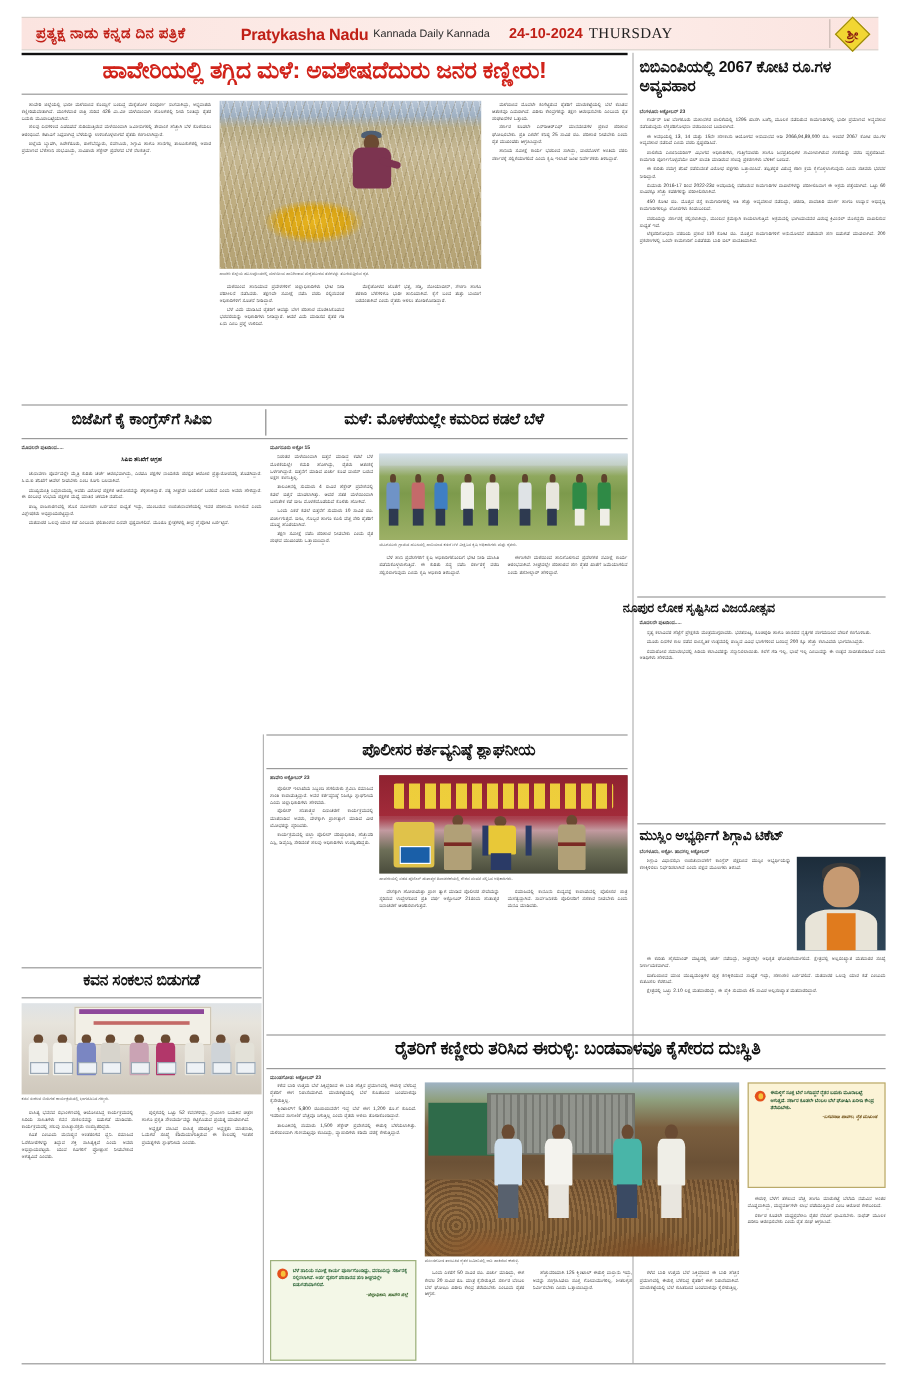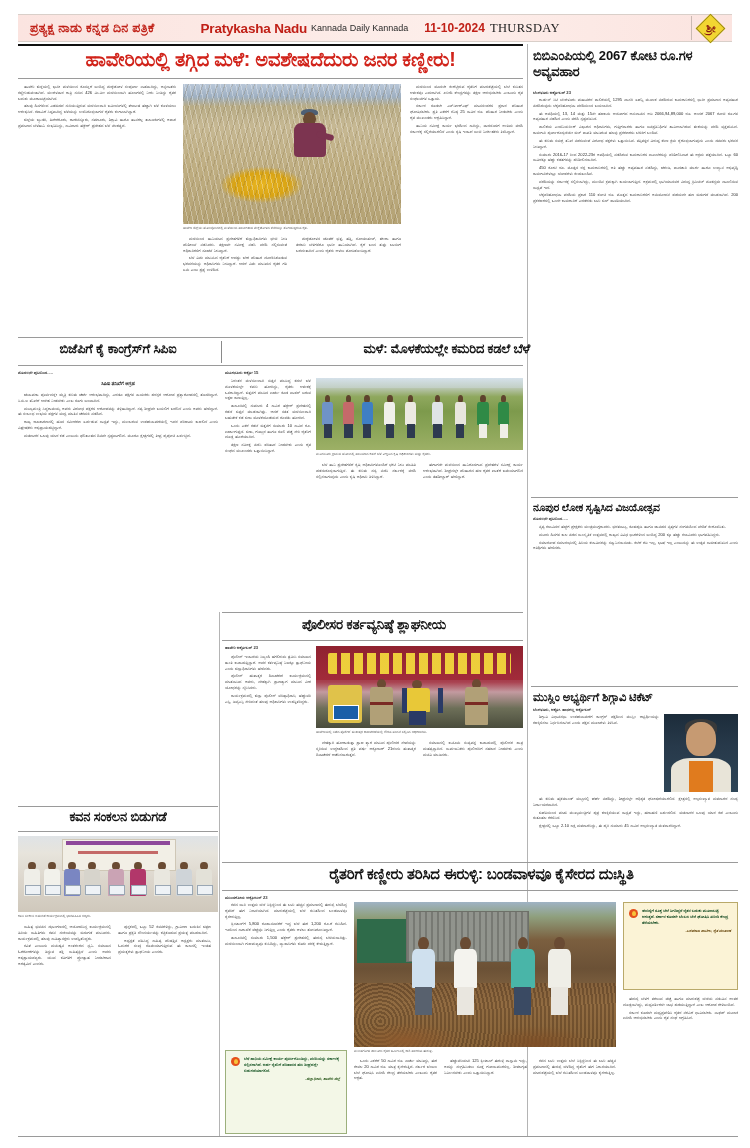--- a/index.html
+++ b/index.html
@@ -160,21 +160,21 @@
   }
   .hl-sep{position:absolute;background:#8a8a8a;width:1px;}
 </style>
 </head>
 <body>
 
 <div class="masthead">
   <div class="mh-kn">ಪ್ರತ್ಯಕ್ಷ ನಾಡು ಕನ್ನಡ ದಿನ ಪತ್ರಿಕೆ</div>
   <div class="mh-brand">Pratykasha Nadu</div>
   <div class="mh-sub">Kannada Daily Kannada</div>
-  <div class="mh-date2">11-10-2024</div>
+  <div class="mh-date2">24-10-2024</div>
   <div class="mh-day">THURSDAY</div>
   <div class="mh-logo">
     <div class="mh-diamond">
       <span>ಶ್ರೀ</span>
     </div>
   </div>
 </div>
 
 <div class="rule" style="left:18px;top:44px;width:505px;height:2px;background:#111;"></div>
 <div class="hl red" style="left:18px;top:49px;width:505px;font-size:19.5px;text-align:center;">ಹಾವೇರಿಯಲ್ಲಿ ತಗ್ಗಿದ ಮಳೆ: ಅವಶೇಷದೆದುರು ಜನರ ಕಣ್ಣೀರು!</div>
@@ -218,21 +218,21 @@
     <p>ಈ ಅವಧಿಯಲ್ಲಿ 13, 14 ಮತ್ತು 15ನೇ ಹಣಕಾಸು ಆಯೋಗದ ಅನುದಾನದ ಅಡಿ 2066,94,89,000 ರೂ. ಅಂದರೆ 2067 ಕೋಟಿ ರೂ.ಗಳ ಅವ್ಯವಹಾರ ನಡೆದಿದೆ ಎಂದು ವರದಿ ಸ್ಪಷ್ಟಪಡಿಸಿದೆ.</p>
     <p>ಪಾಲಿಕೆಯ ಎಂಜಿನಿಯರಿಂಗ್ ವಿಭಾಗದ ಅಧಿಕಾರಿಗಳು, ಗುತ್ತಿಗೆದಾರರು ಹಾಗೂ ಜನಪ್ರತಿನಿಧಿಗಳ ಶಾಮೀಲಾಗಿರುವ ಶಂಕೆಯನ್ನು ವರದಿ ವ್ಯಕ್ತಪಡಿಸಿದೆ. ಕಾಮಗಾರಿ ಪೂರ್ಣಗೊಳ್ಳದೆಯೇ ಬಿಲ್ ಪಾವತಿ ಮಾಡಿರುವ ಹಲವು ಪ್ರಕರಣಗಳು ಬೆಳಕಿಗೆ ಬಂದಿವೆ.</p>
   <p>ಈ ಕುರಿತು ಸಮಗ್ರ ತನಿಖೆ ನಡೆಸುವಂತೆ ವಿರೋಧ ಪಕ್ಷಗಳು ಒತ್ತಾಯಿಸಿವೆ. ತಪ್ಪಿತಸ್ಥರ ವಿರುದ್ಧ ಕಠಿಣ ಕ್ರಮ ಕೈಗೊಳ್ಳಲಾಗುವುದು ಎಂದು ಸಚಿವರು ಭರವಸೆ ನೀಡಿದ್ದಾರೆ.</p>
     <p>ಸುಮಾರು 2016-17 ರಿಂದ 2022-23ರ ಅವಧಿಯಲ್ಲಿ ನಡೆದಿರುವ ಕಾಮಗಾರಿಗಳ ದಾಖಲೆಗಳನ್ನು ಪರಿಶೀಲಿಸಿದಾಗ ಈ ಅಕ್ರಮ ಪತ್ತೆಯಾಗಿದೆ. ಒಟ್ಟು 60 ಸಾವಿರಕ್ಕೂ ಹೆಚ್ಚು ಕಡತಗಳನ್ನು ಪರಿಶೀಲಿಸಲಾಗಿದೆ.</p>
     <p>450 ಕೋಟಿ ರೂ. ಮೊತ್ತದ ರಸ್ತೆ ಕಾಮಗಾರಿಗಳಲ್ಲಿ ಅತಿ ಹೆಚ್ಚು ಅವ್ಯವಹಾರ ನಡೆದಿದ್ದು, ಚರಂಡಿ, ಪಾದಚಾರಿ ಮಾರ್ಗ ಹಾಗೂ ಉದ್ಯಾನ ಅಭಿವೃದ್ಧಿ ಕಾಮಗಾರಿಗಳಲ್ಲೂ ಲೋಪಗಳು ಕಂಡುಬಂದಿವೆ.</p>
   <p>ವರದಿಯನ್ನು ಸರ್ಕಾರಕ್ಕೆ ಸಲ್ಲಿಸಲಾಗಿದ್ದು, ಮುಂದಿನ ಕ್ರಮಕ್ಕಾಗಿ ಕಾಯಲಾಗುತ್ತಿದೆ. ಅಕ್ರಮದಲ್ಲಿ ಭಾಗಿಯಾದವರ ವಿರುದ್ಧ ಕ್ರಿಮಿನಲ್ ಮೊಕದ್ದಮೆ ದಾಖಲಿಸುವ ಸಾಧ್ಯತೆ ಇದೆ.</p>
     <p>ಲೆಕ್ಕಪರಿಶೋಧನಾ ವರದಿಯ ಪ್ರಕಾರ 110 ಕೋಟಿ ರೂ. ಮೊತ್ತದ ಕಾಮಗಾರಿಗಳಿಗೆ ಅನುಮೋದನೆ ಪಡೆಯದೇ ಹಣ ಬಿಡುಗಡೆ ಮಾಡಲಾಗಿದೆ. 200 ಪ್ರಕರಣಗಳಲ್ಲಿ ಒಂದೇ ಕಾಮಗಾರಿಗೆ ಎರಡೆರಡು ಬಾರಿ ಬಿಲ್ ಪಾವತಿಯಾಗಿದೆ.</p>
 </div>
 
 <div class="rule" style="left:531px;top:497px;width:207px;"></div>
-<div class="hl" style="left:533px;top:502px;width:205px;font-size:10.5px;">ನೂಪುರ ಲೋಕ ಸೃಷ್ಟಿಸಿದ ವಿಜಯೋತ್ಸವ</div>
+<div class="hl" style="left:519px;top:502px;width:205px;font-size:10.5px;">ನೂಪುರ ಲೋಕ ಸೃಷ್ಟಿಸಿದ ವಿಜಯೋತ್ಸವ</div>
 <div class="kicker" style="left:533px;top:516px;">ಮೊದಲನೇ ಪುಟದಿಂದ.....</div>
 <div class="body-col" style="left:533px;top:524px;width:205px;height:158px;">
   <p>ನೃತ್ಯ ಕಲಾವಿದರ ಹೆಜ್ಜೆಗೆ ಪ್ರೇಕ್ಷಕರು ಮಂತ್ರಮುಗ್ಧರಾದರು. ಭರತನಾಟ್ಯ, ಕೂಚಿಪುಡಿ ಹಾಗೂ ಜಾನಪದ ನೃತ್ಯಗಳ ಸಂಗಮದಿಂದ ವೇದಿಕೆ ಕಂಗೊಳಿಸಿತು.</p>
     <p>ಮೂರು ದಿನಗಳ ಕಾಲ ನಡೆದ ಸಾಂಸ್ಕೃತಿಕ ಉತ್ಸವದಲ್ಲಿ ರಾಜ್ಯದ ವಿವಿಧ ಭಾಗಗಳಿಂದ ಬಂದಿದ್ದ 200 ಕ್ಕೂ ಹೆಚ್ಚು ಕಲಾವಿದರು ಭಾಗವಹಿಸಿದ್ದರು.</p>
     <p>ಸಮಾರೋಪ ಸಮಾರಂಭದಲ್ಲಿ ಹಿರಿಯ ಕಲಾವಿದರನ್ನು ಸನ್ಮಾನಿಸಲಾಯಿತು. ಕಲೆಗೆ ಗಡಿ ಇಲ್ಲ, ಭಾಷೆ ಇಲ್ಲ ಎಂಬುದನ್ನು ಈ ಉತ್ಸವ ಸಾಬೀತುಪಡಿಸಿದೆ ಎಂದು ಅತಿಥಿಗಳು ಹೇಳಿದರು.</p>
 </div>
 
 <div class="rule" style="left:531px;top:686px;width:207px;"></div>
 <div class="hl" style="left:533px;top:691px;width:205px;font-size:11.5px;">ಮುಸ್ಲಿಂ ಅಭ್ಯರ್ಥಿಗೆ ಶಿಗ್ಗಾವಿ ಟಿಕೆಟ್</div>
 <div class="kicker" style="left:533px;top:707px;">ಬೆಂಗಳೂರು, ಅಕ್ಟೋ. ಹಾನಗಲ್ಲ ಅಕ್ಟೋಬರ್</div>
@@ -247,21 +247,21 @@
 </div>
 <div class="body-col" style="left:533px;top:796px;width:205px;height:92px;">
   <p>ಈ ಕುರಿತು ಹೈಕಮಾಂಡ್ ಮಟ್ಟದಲ್ಲಿ ಚರ್ಚೆ ನಡೆದಿದ್ದು, ಶೀಘ್ರದಲ್ಲೇ ಅಧಿಕೃತ ಘೋಷಣೆಯಾಗಲಿದೆ. ಕ್ಷೇತ್ರದಲ್ಲಿ ಅಲ್ಪಸಂಖ್ಯಾತ ಮತದಾರರ ಸಂಖ್ಯೆ ನಿರ್ಣಾಯಕವಾಗಿದೆ.</p>
     <p>ಬಿಜೆಪಿಯಿಂದ ಮಾಜಿ ಮುಖ್ಯಮಂತ್ರಿಗಳ ಪುತ್ರ ಕಣಕ್ಕಿಳಿಯುವ ಸಾಧ್ಯತೆ ಇದ್ದು, ಹಣಾಹಣಿ ಏರ್ಪಡಲಿದೆ. ಮತದಾರರ ಒಲವು ಯಾರ ಕಡೆ ಎಂಬುದು ಕುತೂಹಲ ಕೆರಳಿಸಿದೆ.</p>
     <p>ಕ್ಷೇತ್ರದಲ್ಲಿ ಒಟ್ಟು 2.10 ಲಕ್ಷ ಮತದಾರರಿದ್ದು, ಈ ಪೈಕಿ ಸುಮಾರು 45 ಸಾವಿರ ಅಲ್ಪಸಂಖ್ಯಾತ ಮತದಾರರಿದ್ದಾರೆ.</p>
 </div>
 
 <div class="rule" style="left:18px;top:337px;width:505px;"></div>
 <div class="hl" style="left:18px;top:342px;width:200px;font-size:13px;text-align:center;">ಬಿಜೆಪಿಗೆ ಕೈ ಕಾಂಗ್ರೆಸ್‌ಗೆ ಸಿಪಿಐ</div>
 <div class="hl-sep" style="left:221px;top:341px;height:22px;"></div>
-<div class="hl" style="left:232px;top:342px;width:298px;font-size:13px;text-align:right;">ಮಳೆ: ಮೊಳಕೆಯಲ್ಲೇ ಕಮರಿದ ಕಡಲೆ ಬೆಳೆ</div>
+<div class="hl" style="left:221px;top:342px;width:298px;font-size:13px;text-align:center;">ಮಳೆ: ಮೊಳಕೆಯಲ್ಲೇ ಕಮರಿದ ಕಡಲೆ ಬೆಳೆ</div>
 <div class="rule" style="left:18px;top:365px;width:505px;"></div>
 
 <div class="kicker" style="left:18px;top:370px;">ಮೊದಲನೇ ಪುಟದಿಂದ.....</div>
 <div class="subhead" style="left:18px;top:380px;width:200px;text-align:center;">ಸಿಪಿಐ ತನಿಖೆಗೆ ಆಗ್ರಹ</div>
 <div class="body-col" style="left:18px;top:392px;width:200px;height:220px;">
   <p>ಚುನಾವಣಾ ಪೂರ್ವದಲ್ಲೇ ಮೈತ್ರಿ ಕುರಿತು ಚರ್ಚೆ ಆರಂಭವಾಗಿದ್ದು, ಎರಡೂ ಪಕ್ಷಗಳ ನಾಯಕರು ಪರಸ್ಪರ ಆರೋಪ ಪ್ರತ್ಯಾರೋಪದಲ್ಲಿ ತೊಡಗಿದ್ದಾರೆ. ಸಿ.ಬಿ.ಐ ತನಿಖೆಗೆ ಆದೇಶ ನೀಡಬೇಕು ಎಂಬ ಕೂಗು ಬಲವಾಗಿದೆ.</p>
     <p>ಮುಖ್ಯಮಂತ್ರಿ ಸಿದ್ದರಾಮಯ್ಯ ಅವರು ವಿರೋಧ ಪಕ್ಷಗಳ ಆರೋಪವನ್ನು ತಳ್ಳಿಹಾಕಿದ್ದಾರೆ. ಸತ್ಯ ಶೀಘ್ರವೇ ಬಯಲಿಗೆ ಬರಲಿದೆ ಎಂದು ಅವರು ಹೇಳಿದ್ದಾರೆ. ಈ ಸಂಬಂಧ ಉಭಯ ಪಕ್ಷಗಳ ಮಧ್ಯೆ ಮಾತಿನ ಚಕಮಕಿ ನಡೆದಿದೆ.</p>
     <p>ರಾಜ್ಯ ರಾಜಕಾರಣದಲ್ಲಿ ಹೊಸ ಸಮೀಕರಣ ಏರ್ಪಡುವ ಸಾಧ್ಯತೆ ಇದ್ದು, ಮುಂಬರುವ ಉಪಚುನಾವಣೆಯಲ್ಲಿ ಇದರ ಪರಿಣಾಮ ಕಾಣಲಿದೆ ಎಂದು ವಿಶ್ಲೇಷಕರು ಅಭಿಪ್ರಾಯಪಟ್ಟಿದ್ದಾರೆ.</p>
     <p>ಮತದಾರರ ಒಲವು ಯಾರ ಕಡೆ ಎಂಬುದು ಫಲಿತಾಂಶದ ದಿನವೇ ಸ್ಪಷ್ಟವಾಗಲಿದೆ. ಮೂರೂ ಕ್ಷೇತ್ರಗಳಲ್ಲಿ ತೀವ್ರ ಪೈಪೋಟಿ ಏರ್ಪಟ್ಟಿದೆ.</p>
 </div>

